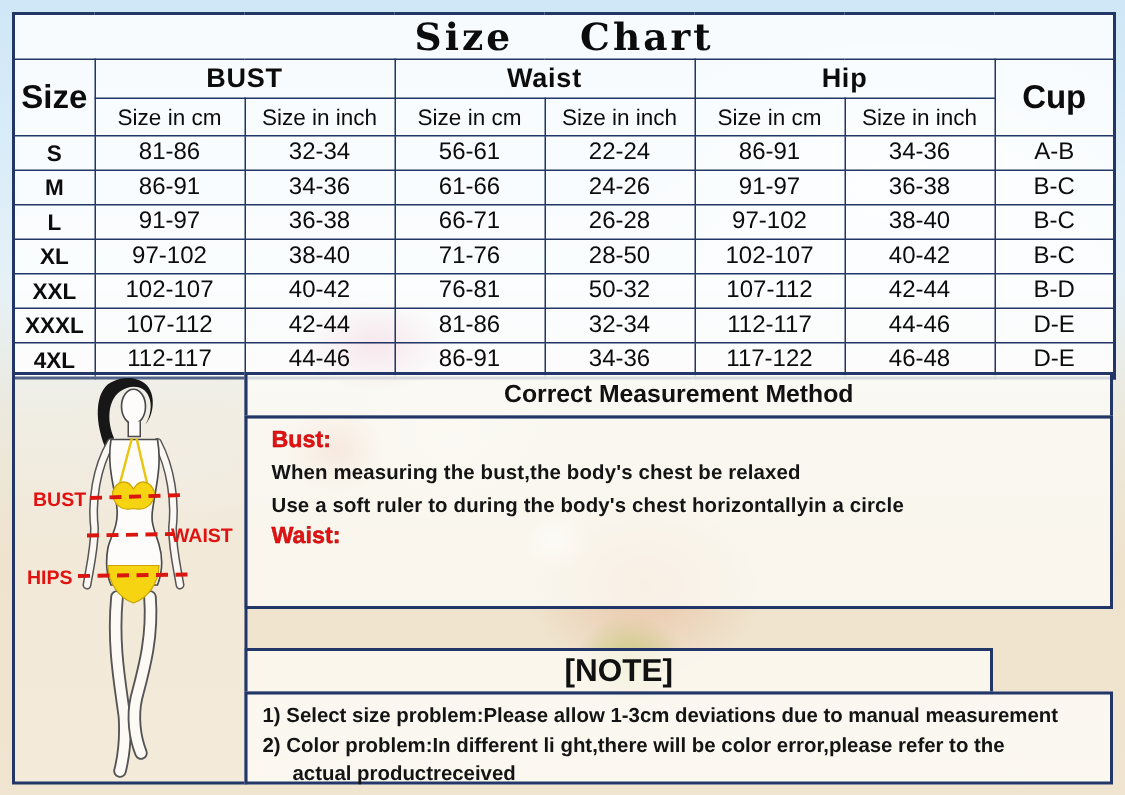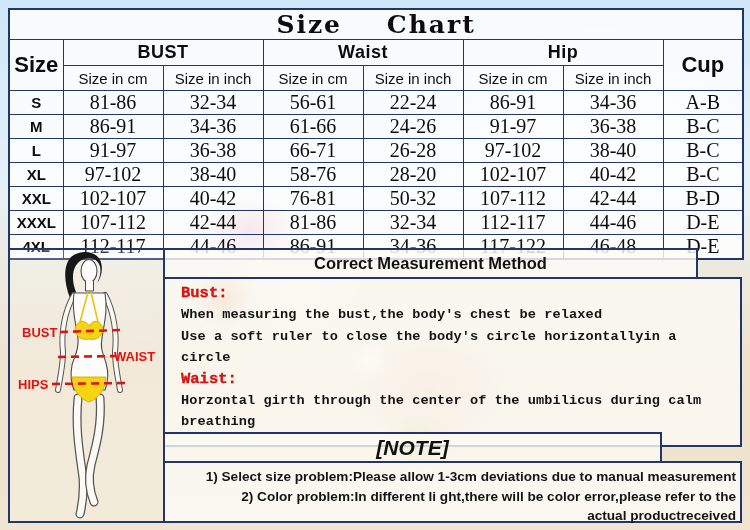--- a/index.html
+++ b/index.html
@@ -37,42 +37,42 @@
     font-weight:bold;font-size:18px;letter-spacing:.5px;
   }
   td.size-h,td.cup-h{
     background:rgba(222,238,249,.9);font-weight:bold;font-size:22px;
   }
   td.sub-h{
     height:24px;background:rgba(238,247,252,.9);
     font-family:Liberation Sans, sans-serif;font-size:15px;
   }
   td.val{
-    font-family:Liberation Serif, serif;font-size:20px;height:22px;
+    font-family:Liberation Sans, sans-serif;font-size:16px;height:22px;
   }
   td.sz{
     font-weight:bold;font-size:15px;font-family:"Liberation Sans",sans-serif;
   }
   
   .box{position:absolute;border:2px solid #223767;box-sizing:border-box;}
   .figure-box{left:8px;top:248px;width:157px;height:275px;background:rgba(255,255,255,.22);}
-  .mm-head{left:163px;top:248px;width:535px;height:31px;background:rgba(252,251,247,.82);
+  .mm-head{left:163px;top:248px;width:579px;height:31px;background:rgba(252,251,247,.82);
     display:flex;align-items:center;justify-content:center;
     font-weight:bold;font-size:16.5px;color:#111;}
-  .mm-body{left:163px;top:277px;width:579px;height:170px;background:rgba(253,251,246,.78);
-    padding:4px 6px 0 16px;color:#141414;font-family:Liberation Mono, monospace;}
+  .mm-body{left:163px;top:277px;width:579px;height:129px;background:rgba(253,251,246,.78);
+    padding:4px 6px 0 16px;color:#141414;}
   .mm-body .lbl{color:#e71111;font-weight:bold;font-size:15.5px;line-height:21px;
     -webkit-text-stroke:.3px #a00;}
   .mm-body .txt{font-weight:bold;font-size:13.6px;line-height:21.5px;letter-spacing:.1px;}
   .note-head{left:163px;top:432px;width:499px;height:31px;background:rgba(252,250,244,.8);
     display:flex;align-items:center;justify-content:center;
-    font-weight:bold;font-size:21px;color:#111;font-style:italic;}
+    font-weight:bold;font-size:21px;color:#111;}
   .note-body{left:163px;top:461px;width:579px;height:62px;background:rgba(253,251,246,.82);
     padding:4px 4px 0 10px;color:#141414;}
-  .note-body .nline{font-weight:bold;font-size:13.6px;line-height:19.5px;text-align:right;}
+  .note-body .nline{font-weight:bold;font-size:13.6px;line-height:19.5px;}
   .note-body .nline.indent{padding-left:20px;}
   svg text{font-family:"Liberation Sans",sans-serif;font-weight:bold;}
 </style>
 </head>
 <body>
 
 <div class="stage">
 
   <table class="size-chart">
     <colgroup>
@@ -131,22 +131,22 @@
         <td class="val">66-71</td>
         <td class="val">26-28</td>
         <td class="val">97-102</td>
         <td class="val">38-40</td>
         <td class="val">B-C</td>
       </tr>
       <tr>
         <td class="val sz">XL</td>
         <td class="val">97-102</td>
         <td class="val">38-40</td>
-        <td class="val">58-76</td>
-        <td class="val">28-20</td>
+        <td class="val">71-76</td>
+        <td class="val">28-50</td>
         <td class="val">102-107</td>
         <td class="val">40-42</td>
         <td class="val">B-C</td>
       </tr>
       <tr>
         <td class="val sz">XXL</td>
         <td class="val">102-107</td>
         <td class="val">40-42</td>
         <td class="val">76-81</td>
         <td class="val">50-32</td>
@@ -212,23 +212,22 @@
       <text x="104" y="111" font-size="13" fill="#e11310">WAIST</text>
       <text x="8" y="139" font-size="13" fill="#e11310">HIPS</text>
     </svg>
   </div>
 
   <div class="box mm-head">Correct Measurement Method</div>
 
   <div class="box mm-body">
     <div class="lbl">Bust:</div>
     <div class="txt">When measuring the bust,the body's chest be relaxed</div>
-    <div class="txt">Use a soft ruler to close the body's circle horizontallyin a circle</div>
+    <div class="txt">Use a soft ruler to during the body's chest horizontallyin a circle</div>
     <div class="lbl">Waist:</div>
-    <div class="txt">Horzontal girth through the center of the umbilicus during calm breathing</div>
   </div>
 
   <div class="box note-head">[NOTE]</div>
 
   <div class="box note-body">
     <div class="nline">1) Select size problem:Please allow 1-3cm deviations due to manual measurement</div>
     <div class="nline">2) Color problem:In different li ght,there will be color error,please refer to the</div>
     <div class="nline indent">actual productreceived</div>
   </div>
 

